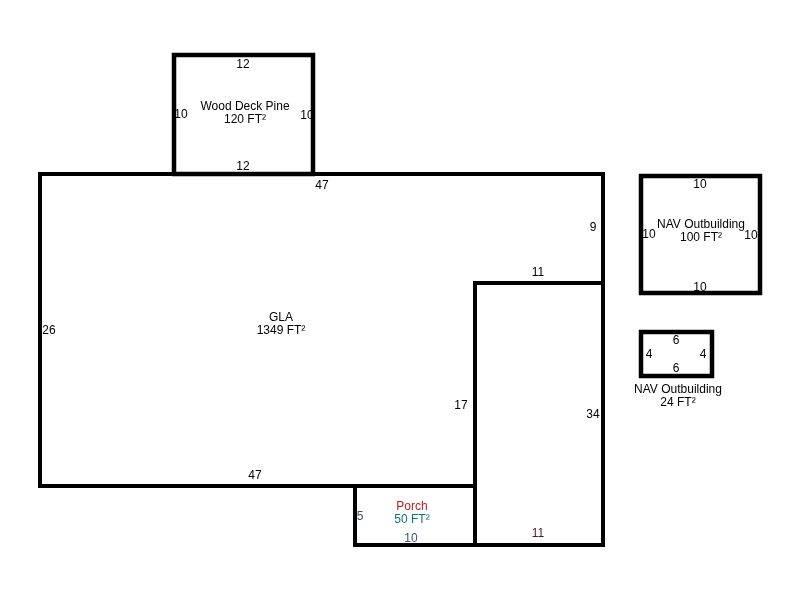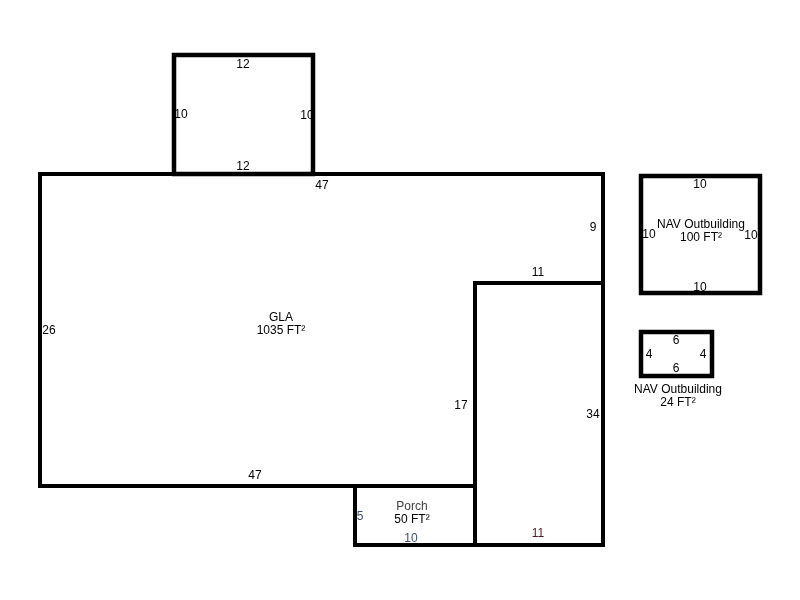--- a/index.html
+++ b/index.html
@@ -22,22 +22,22 @@
   }
   .area-label{
     position:absolute;
     transform:translate(-50%,-50%);
     font-size:12px;
     line-height:13px;
     color:#000000;
     white-space:nowrap;
     text-align:center;
   }
-  .porch-name{color:#404040;}
-  .porch-area{color:#000000;}
+  .porch-name{color:#b91c1c;}
+  .porch-area{color:#0f766e;}
   .porch-dim{color:#3f4f76;}
   .fin-dim-bottom{color:#4d1a24;}
 </style>
 </head>
 <body>
 
 <div id="canvas">
 
   <svg id="walls" width="800" height="600" viewBox="0 0 800 600">
 
@@ -51,30 +51,34 @@
 
     <rect x="641" y="176" width="119" height="117" fill="#ffffff" stroke="#000000" stroke-width="4.5"></rect>
 
     <rect x="641" y="332" width="71" height="44" fill="#ffffff" stroke="#000000" stroke-width="4.5"></rect>
   </svg>
 
   <div class="lbl" style="left:243px;top:64px">12</div>
   <div class="lbl" style="left:181px;top:114px">10</div>
   <div class="lbl" style="left:307px;top:115px">10</div>
   <div class="lbl" style="left:243px;top:166px">12</div>
+  <div class="area-label" style="left:245px;top:113px">
+    <div>Wood Deck Pine</div>
+    <div>120 FT²</div>
+  </div>
 
   <div class="lbl" style="left:322px;top:185px">47</div>
   <div class="lbl" style="left:593px;top:227px">9</div>
   <div class="lbl" style="left:538px;top:272px">11</div>
   <div class="lbl" style="left:49px;top:330px">26</div>
   <div class="lbl" style="left:461px;top:405px">17</div>
   <div class="lbl" style="left:255px;top:475px">47</div>
   <div class="area-label" style="left:281px;top:324px">
     <div>GLA</div>
-    <div>1035 FT²</div>
+    <div>1349 FT²</div>
   </div>
 
   <div class="lbl" style="left:593px;top:414px">34</div>
   <div class="lbl fin-dim-bottom" style="left:538px;top:533px">11</div>
 
   <div class="lbl porch-dim" style="left:360px;top:516px">5</div>
   <div class="lbl porch-dim" style="left:411px;top:538px">10</div>
   <div class="area-label" style="left:412px;top:513px">
     <div class="porch-name">Porch</div>
     <div class="porch-area">50 FT²</div>

